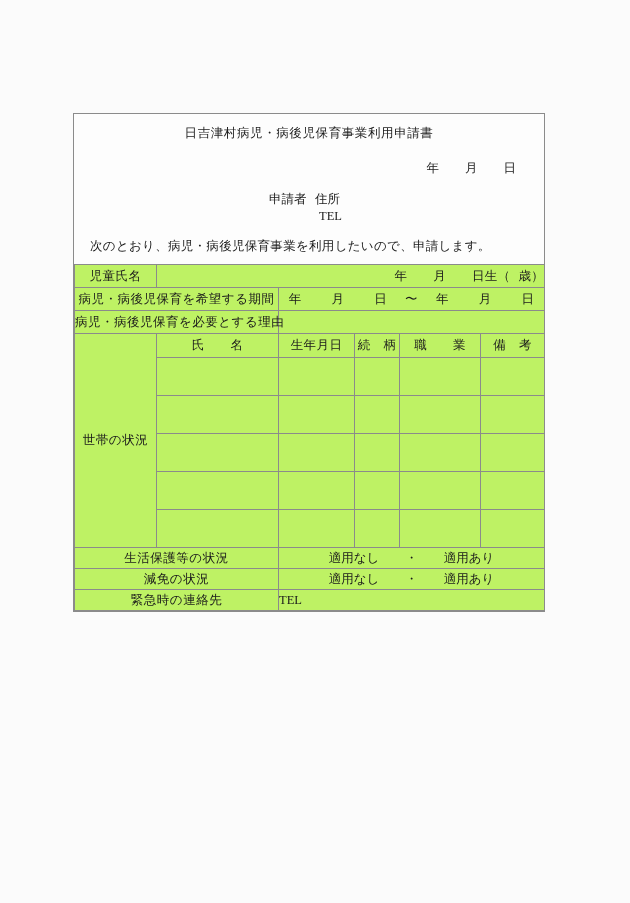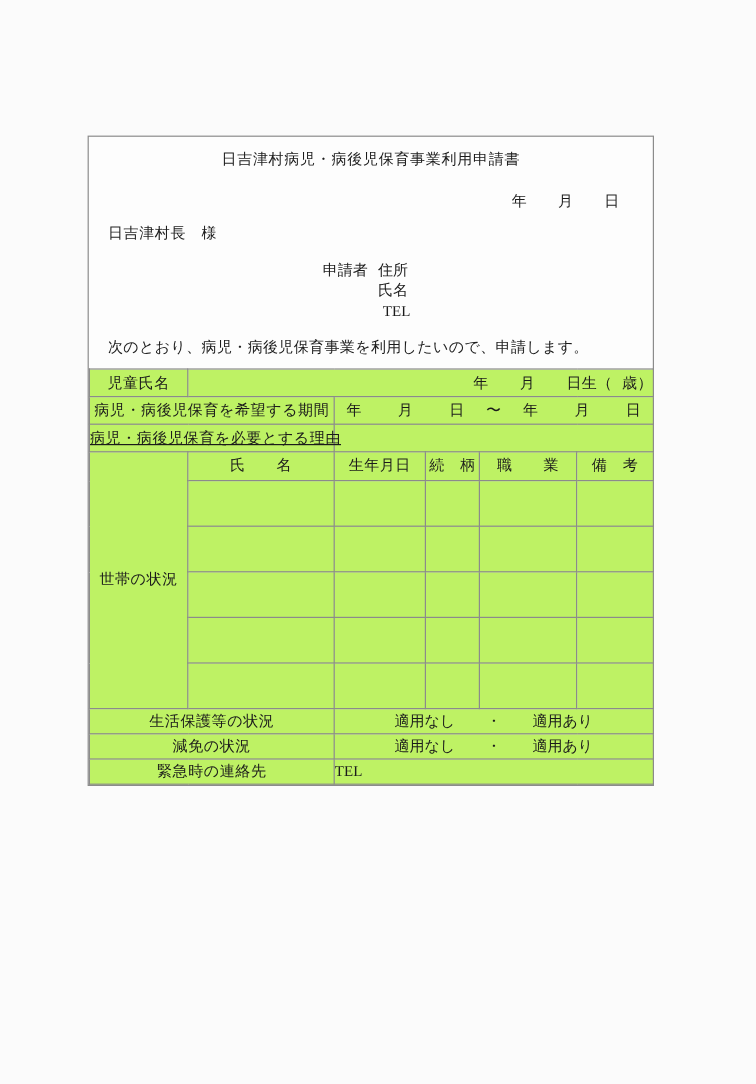--- a/index.html
+++ b/index.html
@@ -109,21 +109,21 @@
   }
   .cell-label {
     text-align: center;
     letter-spacing: 0.5px;
     white-space: nowrap;
   }
   .cell-blank { }
 
   .r-child { height: 23px; }
   .r-period { height: 23px; }
-  .r-reason { height: 23px; text-decoration: underline; }
+  .r-reason { height: 23px; }
   .r-hh-head { height: 24px; }
   .r-hh-data { height: 38px; }
   .r-bottom { height: 21px; }
 
   .child-dates {
     text-align: right;
     padding-right: 10px;
     white-space: nowrap;
     letter-spacing: 0.3px;
   }
@@ -171,28 +171,24 @@
   <div class="frame">
 
     <div class="head-area">
 
       <div class="doc-title">日吉津村病児・病後児保育事業利用申請書</div>
 
       <div class="date-line">
         <span>年</span><span class="sp"></span><span>月</span><span class="sp"></span><span>日</span>
       </div>
 
-      <div class="addressee">日吉津村長　様</div>
 
       <div class="applicant">
         <div class="row">
           <span class="lbl">申請者</span><span class="val">住所</span>
-        </div>
-        <div class="row">
-          <span class="lbl"></span><span class="val">氏名</span>
         </div>
         <div class="row">
           <span class="lbl"></span><span class="val tel">TEL</span>
         </div>
       </div>
 
       <div class="intro">次のとおり、病児・病後児保育事業を利用したいので、申請します。</div>
     </div>
 
     <table class="form">

